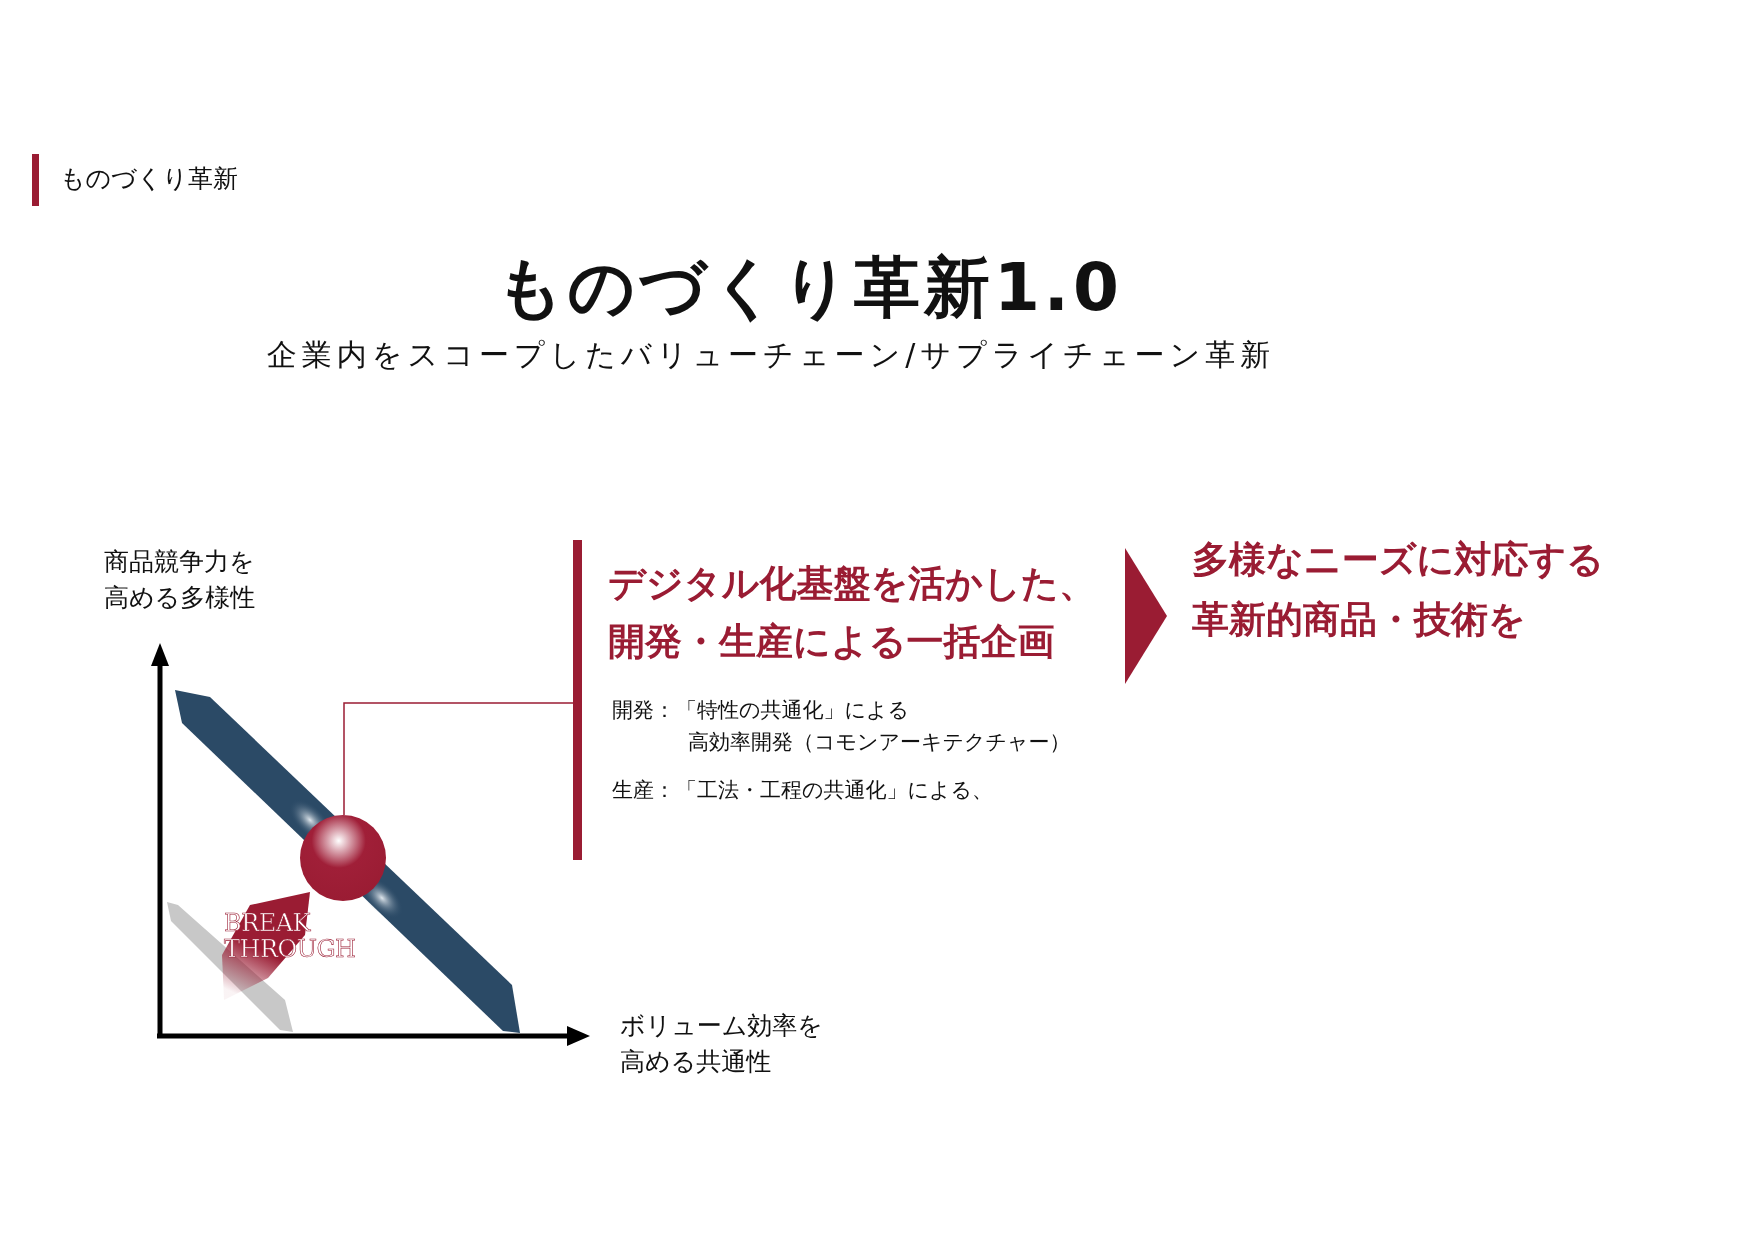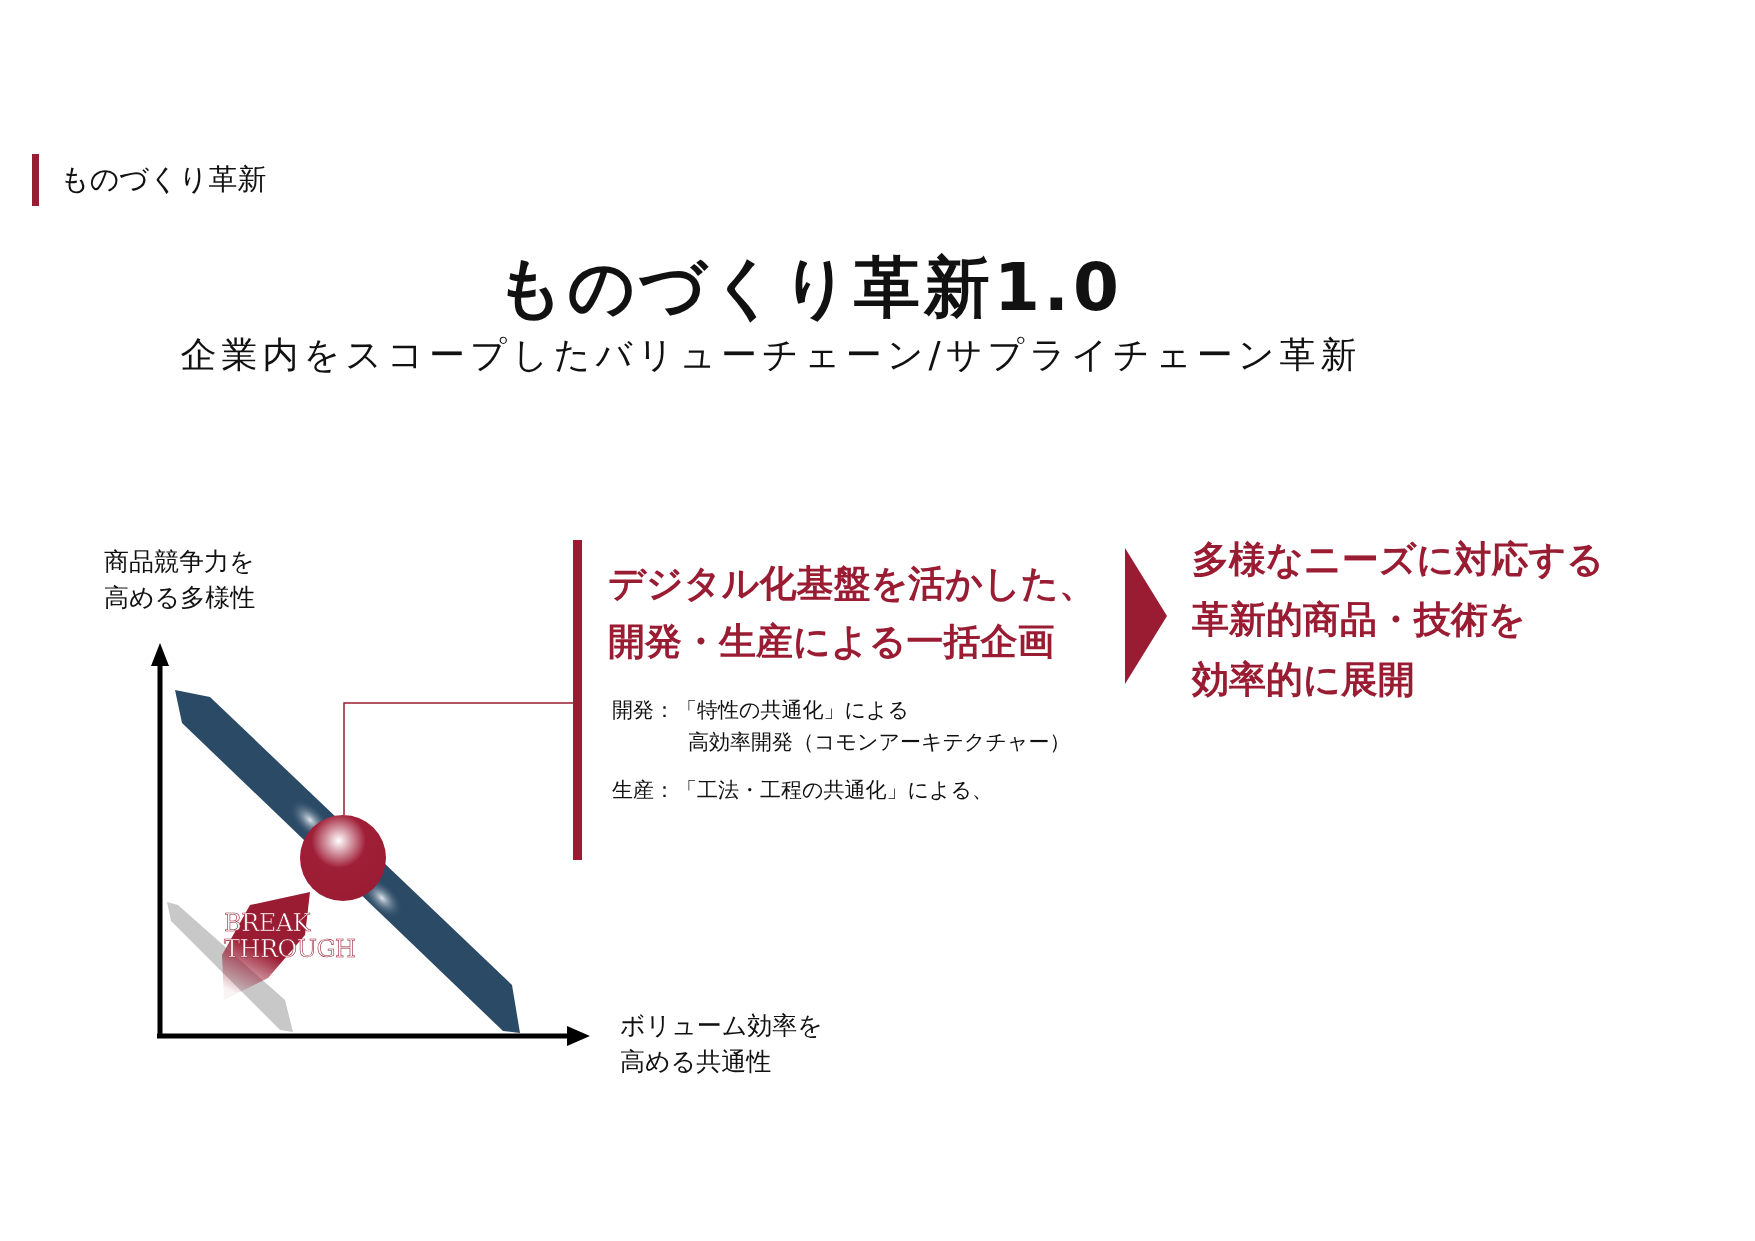--- a/index.html
+++ b/index.html
@@ -2,23 +2,23 @@
 <html><head>
 <meta charset="utf-8">
 <style>
   html, body { margin:0; padding:0; }
   body {
     width:1755px; height:1241px; background:#ffffff; position:relative; overflow:hidden;
     font-family: "DejaVu Sans", "Liberation Sans", sans-serif; color:#111;
   }
   .abs { position:absolute; }
   .section-bar { left:32px; top:154px; width:7px; height:52px; background:#9a1c33; }
-  .section-label { left:60px; top:162px; font-size:29px; line-height:34px; color:#111; }
+  .section-label { left:60px; top:162px; font-size:25px; line-height:34px; color:#111; }
   .main-title { left:0; width:1619px; top:248px; text-align:center; font-size:66px; font-weight:bold; letter-spacing:4px; line-height:80px; color:#111; }
-  .subtitle { left:0; width:1542px; top:334px; text-align:center; font-size:36px; letter-spacing:5px; line-height:42px; color:#111; }
+  .subtitle { left:0; width:1542px; top:334px; text-align:center; font-size:30px; letter-spacing:5px; line-height:42px; color:#111; }
   .y-label { left:104px; top:544px; font-size:25px; line-height:36px; color:#111; }
   .x-label { left:620px; top:1008px; font-size:25px; line-height:36px; color:#111; }
   .diagram { left:0; top:0; width:1755px; height:1241px; }
   .vbar { left:573px; top:540px; width:9px; height:320px; background:#9a1c33; }
   .head-red { left:608px; top:555px; font-size:37px; font-weight:bold; line-height:58px; color:#9a1c33; }
   .detail { left:612px; font-size:21px; line-height:32px; color:#111; }
   .detail .k { display:inline-block; width:64px; }
   .detail .ind { padding-left:76px; display:block;text-align:right; }
   .chev { left:1125px; top:548px; width:0; height:0; border-top:68px solid transparent; border-bottom:68px solid transparent; border-left:42px solid #9a1c33; }
   .right-red { left:1192px; top:530px; font-size:37px; font-weight:bold; line-height:60px; color:#9a1c33; }
@@ -99,14 +99,13 @@
 
 <div class="abs detail" style="top:774px;">
   <span class="k">生産：</span><span>「工法・工程の共通化」による、</span>
 </div>
 
 <div class="abs chev"></div>
 
 <div class="abs right-red">
   <div>多様なニーズに対応する</div>
   <div>革新的商品・技術を</div>
-  <div>効率的に展開</div>
 </div>
 
 </body></html>

